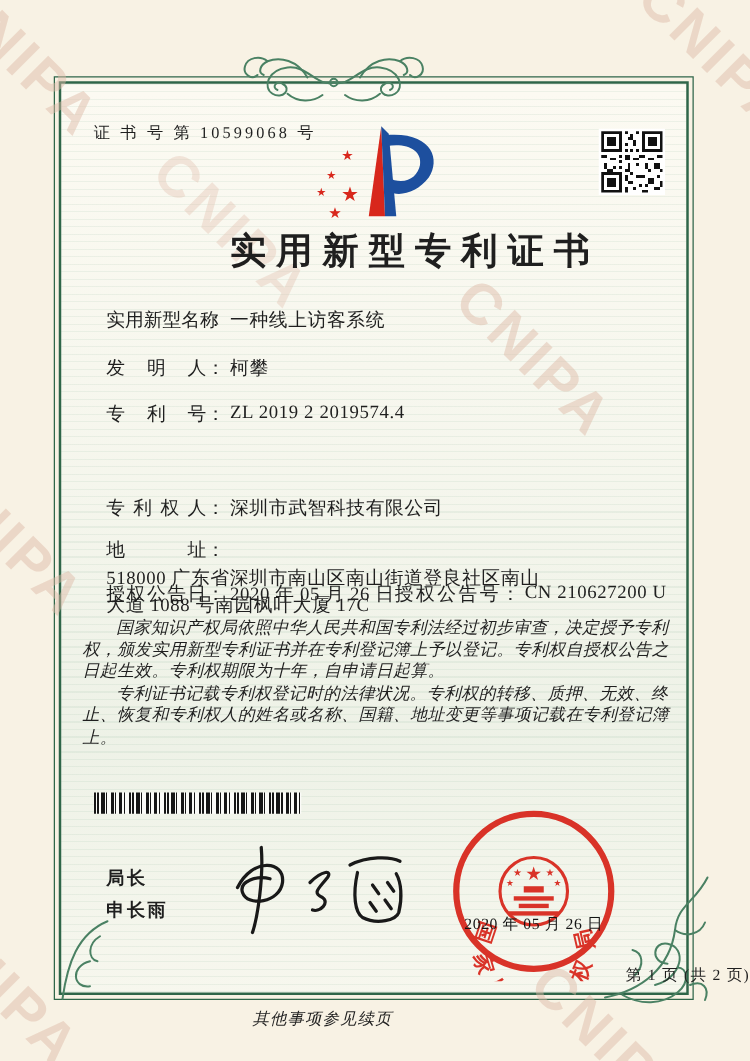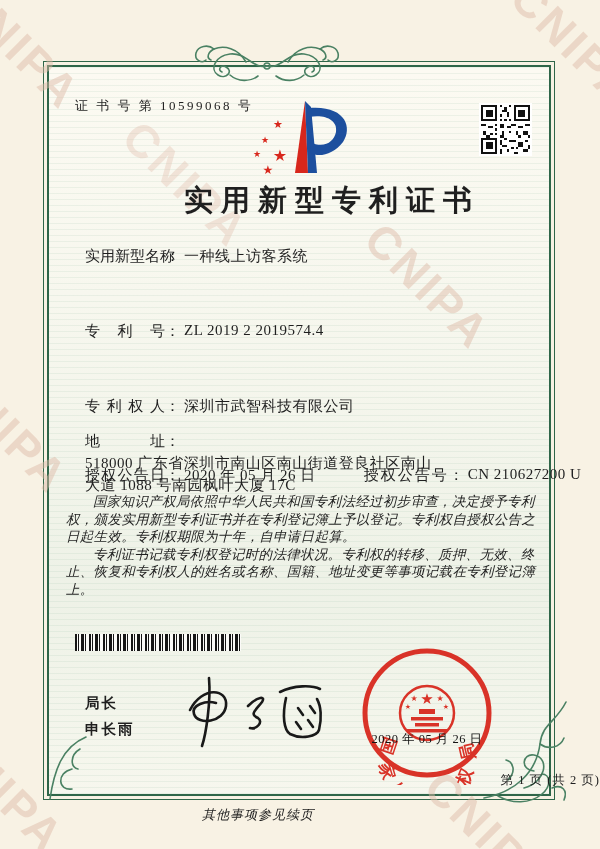--- a/index.html
+++ b/index.html
@@ -44,21 +44,21 @@
          font-size:29px;font-weight:700;letter-spacing:8px;padding-left:32px;}
 
   
   .row{position:absolute;left:85px;font-size:15px;white-space:nowrap;}
   .flabel{display:inline-block;width:80px;text-align:justify;text-align-last:justify;vertical-align:top;}
   .colon{display:inline-block;vertical-align:top;margin-right:4px;}
   .fvalue{display:inline-block;vertical-align:top;letter-spacing:.5px;}
   .r1{top:247px}.r2{top:285px}.r3{top:322px}.r4{top:360px}.r5{top:397px}
   .r6{top:430px;white-space:normal;width:440px;line-height:22px;}
   .r7{top:466px}
-  .grant2{margin-left:48px;}
+  .grant2{}
   .glabel{letter-spacing:2px;}
 
   
   .paras{position:absolute;left:66px;top:493px;width:470px;font-size:13.5px;
          line-height:17.6px;font-style:italic;letter-spacing:.3px;}
   .paras p{margin:0;text-indent:2em;}
 
   
   .barcode{position:absolute;left:75px;top:634px;width:166px;height:17px;
            background:repeating-linear-gradient(90deg,#161616 0 2px,#fbfbf8 2px 3px,
@@ -151,20 +151,23 @@
       M14,8h1v1h-1z M16,9h2v1h-2z M19,8h2v1h-2z M15,11h1v2h-1z M18,11h2v2h-2z M16,13h1v1h-1z M20,13h1v1h-1z
       M8,15h1v2h-1z M10,14h1v1h-1z M12,15h2v1h-2z M9,17h2v1h-2z M8,19h1v2h-1z M11,19h1v1h-1z
       M14,15h1v1h-1z M16,16h2v2h-2z M19,15h1v1h-1z M15,18h1v1h-1z M18,19h2v1h-2z M14,20h2v1h-2z M20,17h1v2h-1z M13,18h1v1h-1z"></path>
   </svg>
 
   <div class="title">实用新型专利证书</div>
 
   <div class="row r1">
     <span class="flabel">实用新型名称</span><span class="colon">：</span><span class="fvalue">一种线上访客系统</span>
   </div>
+  <div class="row r2">
+    <span class="flabel">发明人</span><span class="colon">：</span><span class="fvalue">柯攀</span>
+  </div>
   <div class="row r3">
     <span class="flabel">专利号</span><span class="colon">：</span><span class="fvalue">ZL 2019 2 2019574.4</span>
   </div>
   <div class="row r5">
     <span class="flabel">专利权人</span><span class="colon">：</span><span class="fvalue">深圳市武智科技有限公司</span>
   </div>
   <div class="row r6">
     <span class="flabel">地址</span><span class="colon">：</span><span class="fvalue" style="width:348px;">518000 广东省深圳市南山区南山街道登良社区南山大道 1088 号南园枫叶大厦 17C</span>
   </div>
   <div class="row r7">

